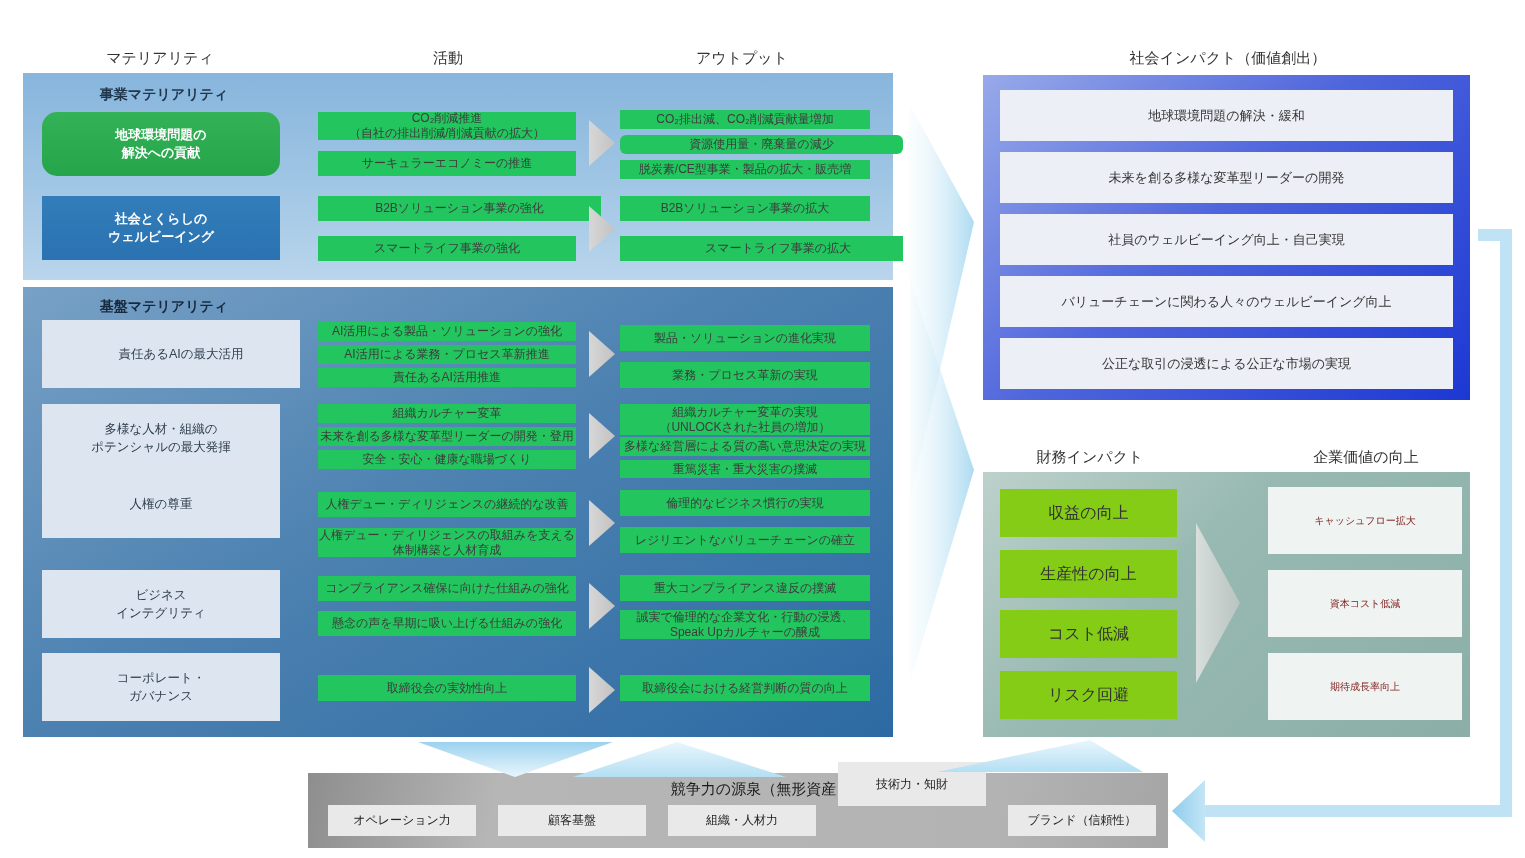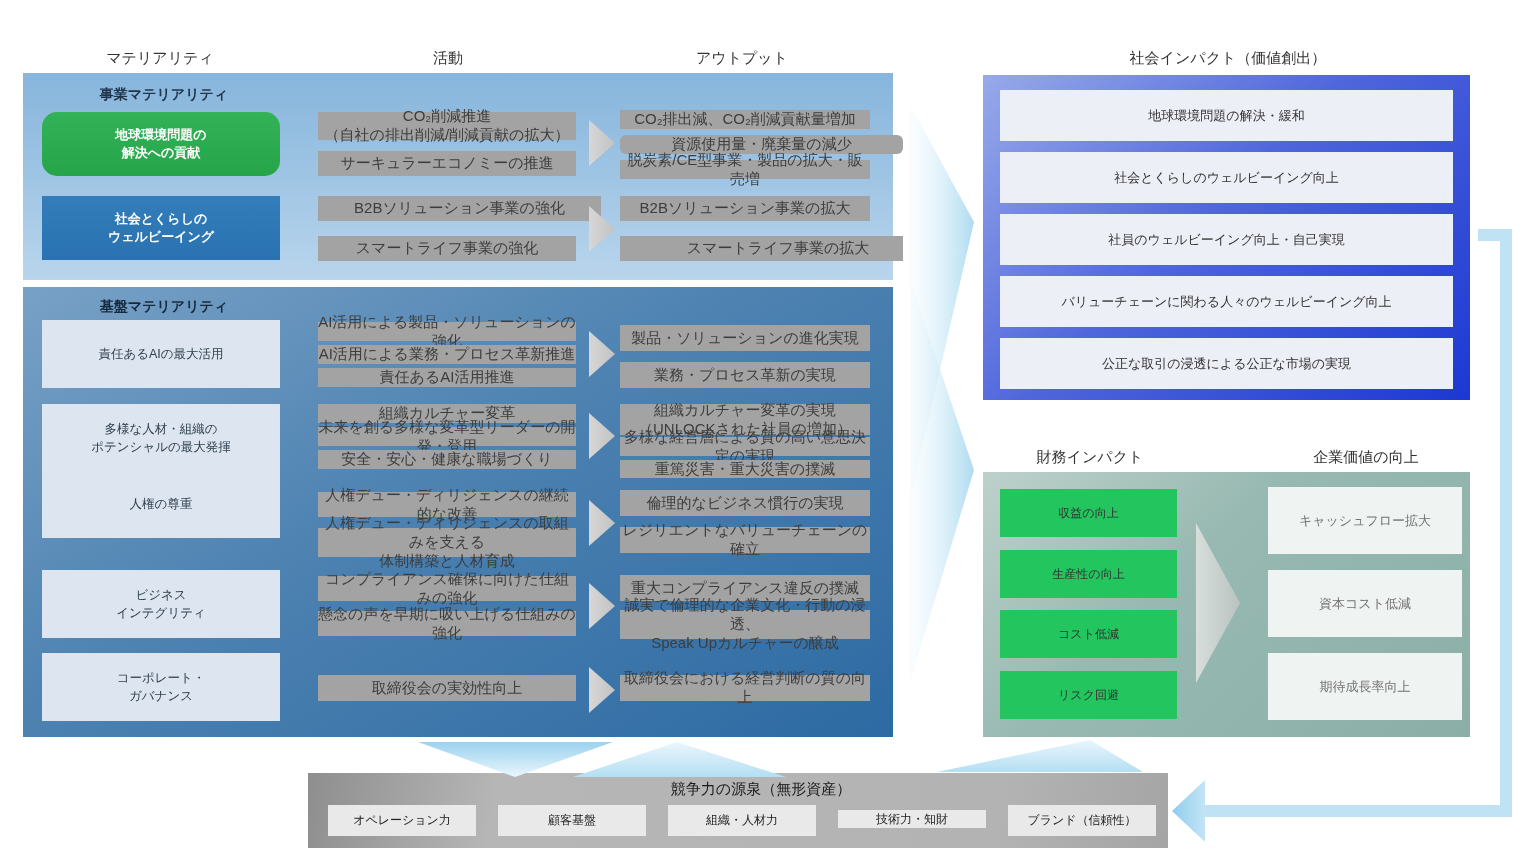--- a/index.html
+++ b/index.html
@@ -14,25 +14,25 @@
   .panel-fnd{left:23px;top:287px;width:870px;height:450px;
      background:linear-gradient(150deg,#78a1c6 0%,#4d82b1 45%,#2d6aa3 100%);}
   .panel-soc{left:983px;top:75px;width:487px;height:325px;
      background:linear-gradient(135deg,#98aae9 0%,#5066dc 45%,#1c38d3 100%);}
   .panel-fin{left:983px;top:472px;width:487px;height:265px;
      background:linear-gradient(135deg,#bdd1cb 0%,#97b9b1 40%,#8bafa7 100%);}
   .panel-bar{left:308px;top:773px;width:860px;height:75px;
      background:linear-gradient(100deg,#8e8e8e 0%,#b6b6b6 22%,#b3b3b3 80%,#a5a5a5 100%);}
   .gbox{background:linear-gradient(180deg,#34b257 0%,#26a44a 100%);color:#fff;font-size:13px;font-weight:bold;line-height:1.4;border-radius:15px;}
   .bbox{background:linear-gradient(180deg,#337dba 0%,#2a72b1 100%);color:#fff;font-size:13px;font-weight:bold;line-height:1.4;}
-  .wbox{background:#a3a3a3;color:#3d3d3d;font-size:15px;line-height:1.25;}
+  .wbox{background:#22c55e;color:#3d3d3d;font-size:12px;line-height:1.25;}
   .mbox{background:#dce5f0;color:#32414f;font-size:12.5px;line-height:1.45;}
   .sbox{background:#edeff6;color:#333;font-size:13px;}
-  .fbox{background:#22c55e;color:#333;font-size:12px;}
-  .cvbox{background:#eff3f2;color:#737373;font-size:13px;}
+  .fbox{background:#84cc16;color:#333;font-size:16px;}
+  .cvbox{background:#eff3f2;color:#7f1d1d;font-size:10px;}
   .barbox{background:#e9e9e9;color:#222;font-size:12px;}
   .bartitle{font-size:15px;color:#1b1b1b;margin-left:23px;}
   svg{position:absolute;left:0;top:0;pointer-events:none;}
 </style>
 </head>
 <body>
 
 <div class="abs ctr hdr" style="left:40px;top:48px;width:240px;height:20px;">マテリアリティ</div>
 <div class="abs ctr hdr" style="left:348px;top:48px;width:200px;height:20px;">活動</div>
 <div class="abs ctr hdr" style="left:642px;top:48px;width:200px;height:20px;">アウトプット</div>
@@ -53,21 +53,21 @@
 
 <div class="abs ctr wbox" style="left:620px;top:110px;width:250px;height:19px;">CO₂排出減、CO₂削減貢献量増加</div>
 <div class="abs ctr wbox" style="left:620px;top:135px;width:283px;height:19px;border-radius:6px;">資源使用量・廃棄量の減少</div>
 <div class="abs ctr wbox" style="left:620px;top:160px;width:250px;height:19px;">脱炭素/CE型事業・製品の拡大・販売増</div>
 <div class="abs ctr wbox" style="left:620px;top:196px;width:250px;height:25px;">B2Bソリューション事業の拡大</div>
 <div class="abs ctr wbox" style="left:620px;top:236px;width:250px;height:25px;padding-left:33px;">スマートライフ事業の拡大</div>
 
 <div class="abs panel-fnd"></div>
 <div class="abs ctr seclabel" style="left:29px;top:297px;width:270px;height:20px;color:#16293d;">基盤マテリアリティ</div>
 
-<div class="abs ctr mbox" style="left:42px;top:320px;width:238px;height:68px;">責任あるAIの最大活用</div>
+<div class="abs ctr mbox" style="left:42px;top:320px;width:238px;height:68px;padding-left:20px;">責任あるAIの最大活用</div>
 <div class="abs ctr mbox" style="left:42px;top:404px;width:238px;height:68px;">多様な人材・組織の
 ポテンシャルの最大発揮</div>
 <div class="abs ctr mbox" style="left:42px;top:470px;width:238px;height:68px;">人権の尊重</div>
 <div class="abs ctr mbox" style="left:42px;top:570px;width:238px;height:68px;">ビジネス
 インテグリティ</div>
 <div class="abs ctr mbox" style="left:42px;top:653px;width:238px;height:68px;">コーポレート・
 ガバナンス</div>
 
 <div class="abs ctr wbox" style="left:318px;top:322px;width:258px;height:19px;">AI活用による製品・ソリューションの強化</div>
 <div class="abs ctr wbox" style="left:318px;top:345px;width:258px;height:19px;">AI活用による業務・プロセス革新推進</div>
@@ -90,21 +90,21 @@
 <div class="abs ctr wbox" style="left:620px;top:460px;width:250px;height:18px;">重篤災害・重大災害の撲滅</div>
 <div class="abs ctr wbox" style="left:620px;top:490px;width:250px;height:26px;">倫理的なビジネス慣行の実現</div>
 <div class="abs ctr wbox" style="left:620px;top:527px;width:250px;height:26px;">レジリエントなバリューチェーンの確立</div>
 <div class="abs ctr wbox" style="left:620px;top:575px;width:250px;height:26px;">重大コンプライアンス違反の撲滅</div>
 <div class="abs ctr wbox" style="left:620px;top:610px;width:250px;height:29px;">誠実で倫理的な企業文化・行動の浸透、
 Speak Upカルチャーの醸成</div>
 <div class="abs ctr wbox" style="left:620px;top:675px;width:250px;height:26px;">取締役会における経営判断の質の向上</div>
 
 <div class="abs panel-soc"></div>
 <div class="abs ctr sbox" style="left:1000px;top:90px;width:453px;height:51px;">地球環境問題の解決・緩和</div>
-<div class="abs ctr sbox" style="left:1000px;top:152px;width:453px;height:51px;">社会とくらしのウェルビーイング向上</div>
+<div class="abs ctr sbox" style="left:1000px;top:152px;width:453px;height:51px;">未来を創る多様な変革型リーダーの開発</div>
 <div class="abs ctr sbox" style="left:1000px;top:214px;width:453px;height:51px;">社員のウェルビーイング向上・自己実現</div>
 <div class="abs ctr sbox" style="left:1000px;top:276px;width:453px;height:51px;">バリューチェーンに関わる人々のウェルビーイング向上</div>
 <div class="abs ctr sbox" style="left:1000px;top:338px;width:453px;height:51px;">公正な取引の浸透による公正な市場の実現</div>
 
 <div class="abs ctr hdr" style="left:990px;top:447px;width:200px;height:20px;">財務インパクト</div>
 <div class="abs ctr hdr" style="left:1266px;top:447px;width:200px;height:20px;">企業価値の向上</div>
 <div class="abs panel-fin"></div>
 
 <div class="abs ctr fbox" style="left:1000px;top:489px;width:177px;height:48px;">収益の向上</div>
 <div class="abs ctr fbox" style="left:1000px;top:550px;width:177px;height:48px;">生産性の向上</div>
@@ -113,21 +113,21 @@
 
 <div class="abs ctr cvbox" style="left:1268px;top:487px;width:194px;height:67px;">キャッシュフロー拡大</div>
 <div class="abs ctr cvbox" style="left:1268px;top:570px;width:194px;height:67px;">資本コスト低減</div>
 <div class="abs ctr cvbox" style="left:1268px;top:653px;width:194px;height:67px;">期待成長率向上</div>
 
 <div class="abs panel-bar"></div>
 <div class="abs ctr bartitle" style="left:308px;top:779px;width:860px;height:20px;">競争力の源泉（無形資産）</div>
 <div class="abs ctr barbox" style="left:328px;top:805px;width:148px;height:31px;">オペレーション力</div>
 <div class="abs ctr barbox" style="left:498px;top:805px;width:148px;height:31px;">顧客基盤</div>
 <div class="abs ctr barbox" style="left:668px;top:805px;width:148px;height:31px;">組織・人材力</div>
-<div class="abs ctr barbox" style="left:838px;top:762px;width:148px;height:18px;margin-top:48px;">技術力・知財</div>
+<div class="abs ctr barbox" style="left:838px;top:762px;width:148px;height:44px;">技術力・知財</div>
 <div class="abs ctr barbox" style="left:1008px;top:805px;width:148px;height:31px;">ブランド（信頼性）</div>
 
 <svg width="1525" height="858" viewBox="0 0 1525 858">
   <defs>
     <linearGradient id="gSwoosh" x1="0" y1="0" x2="1" y2="0">
       <stop offset="0" stop-color="#f2fafd" stop-opacity="0.35"></stop>
       <stop offset="1" stop-color="#a9d9f0" stop-opacity="0.95"></stop>
     </linearGradient>
     <linearGradient id="gDown" x1="0" y1="0" x2="0" y2="1">
       <stop offset="0" stop-color="#9cd2ee"></stop>

